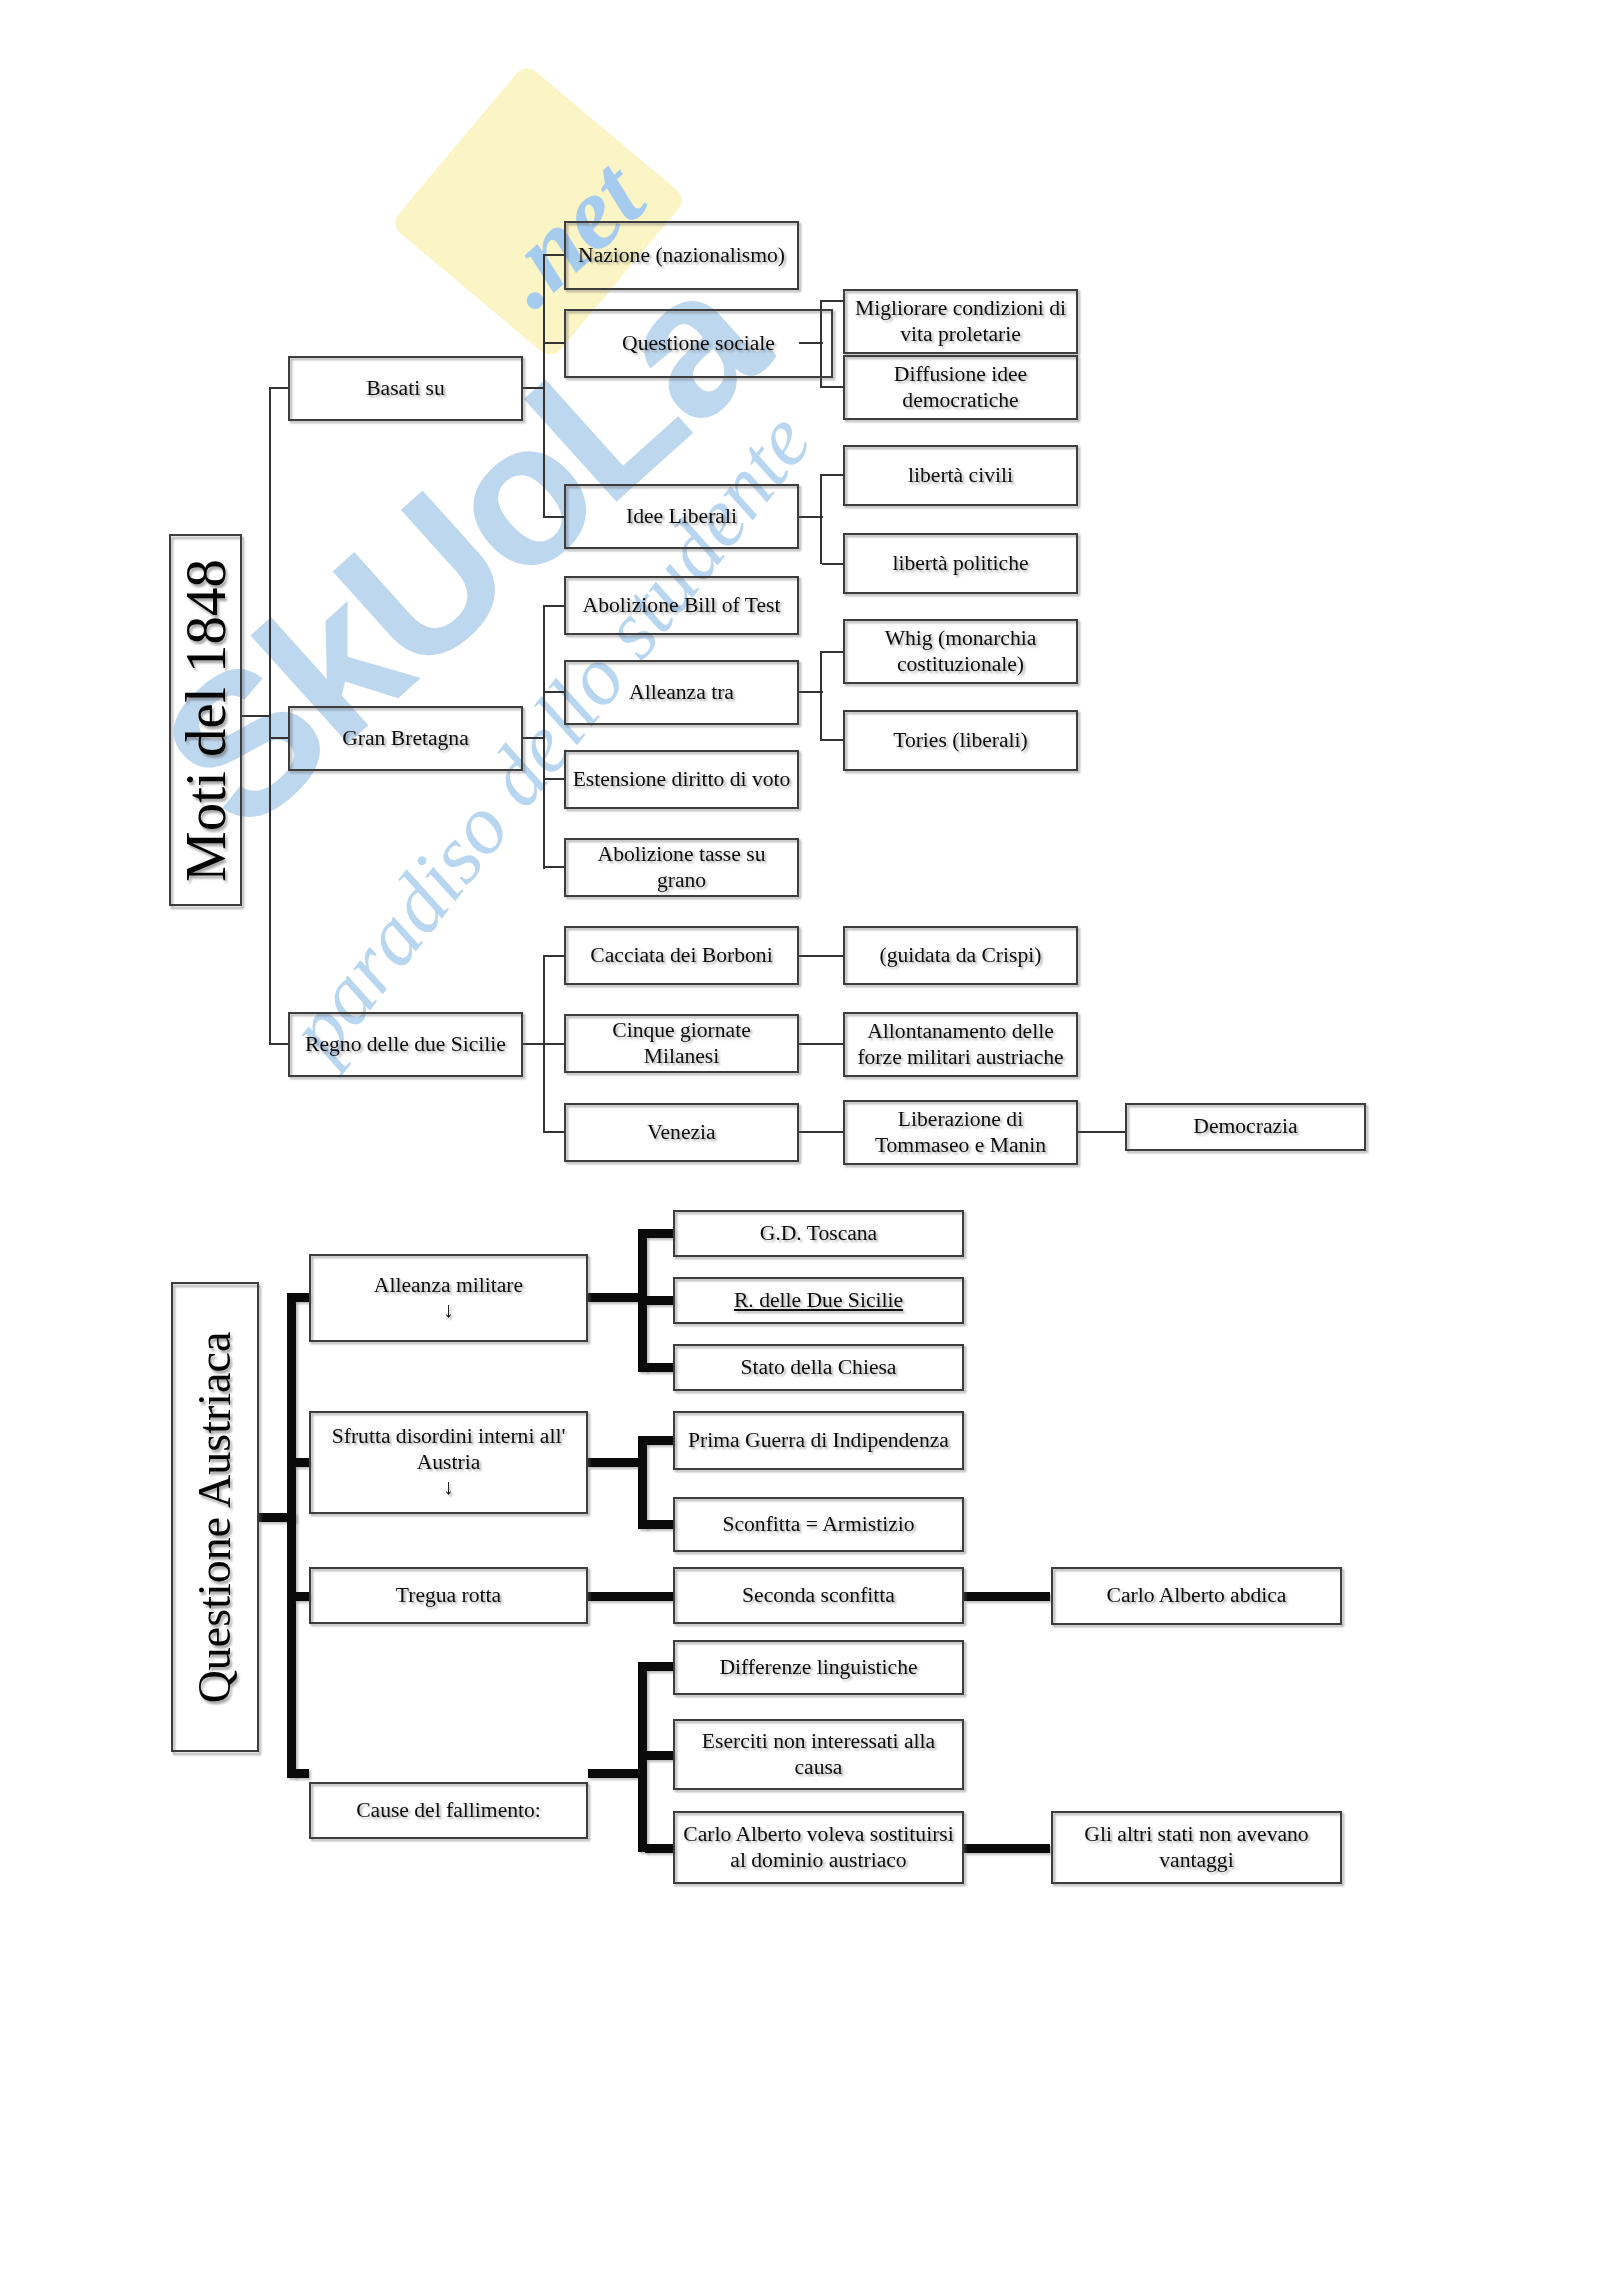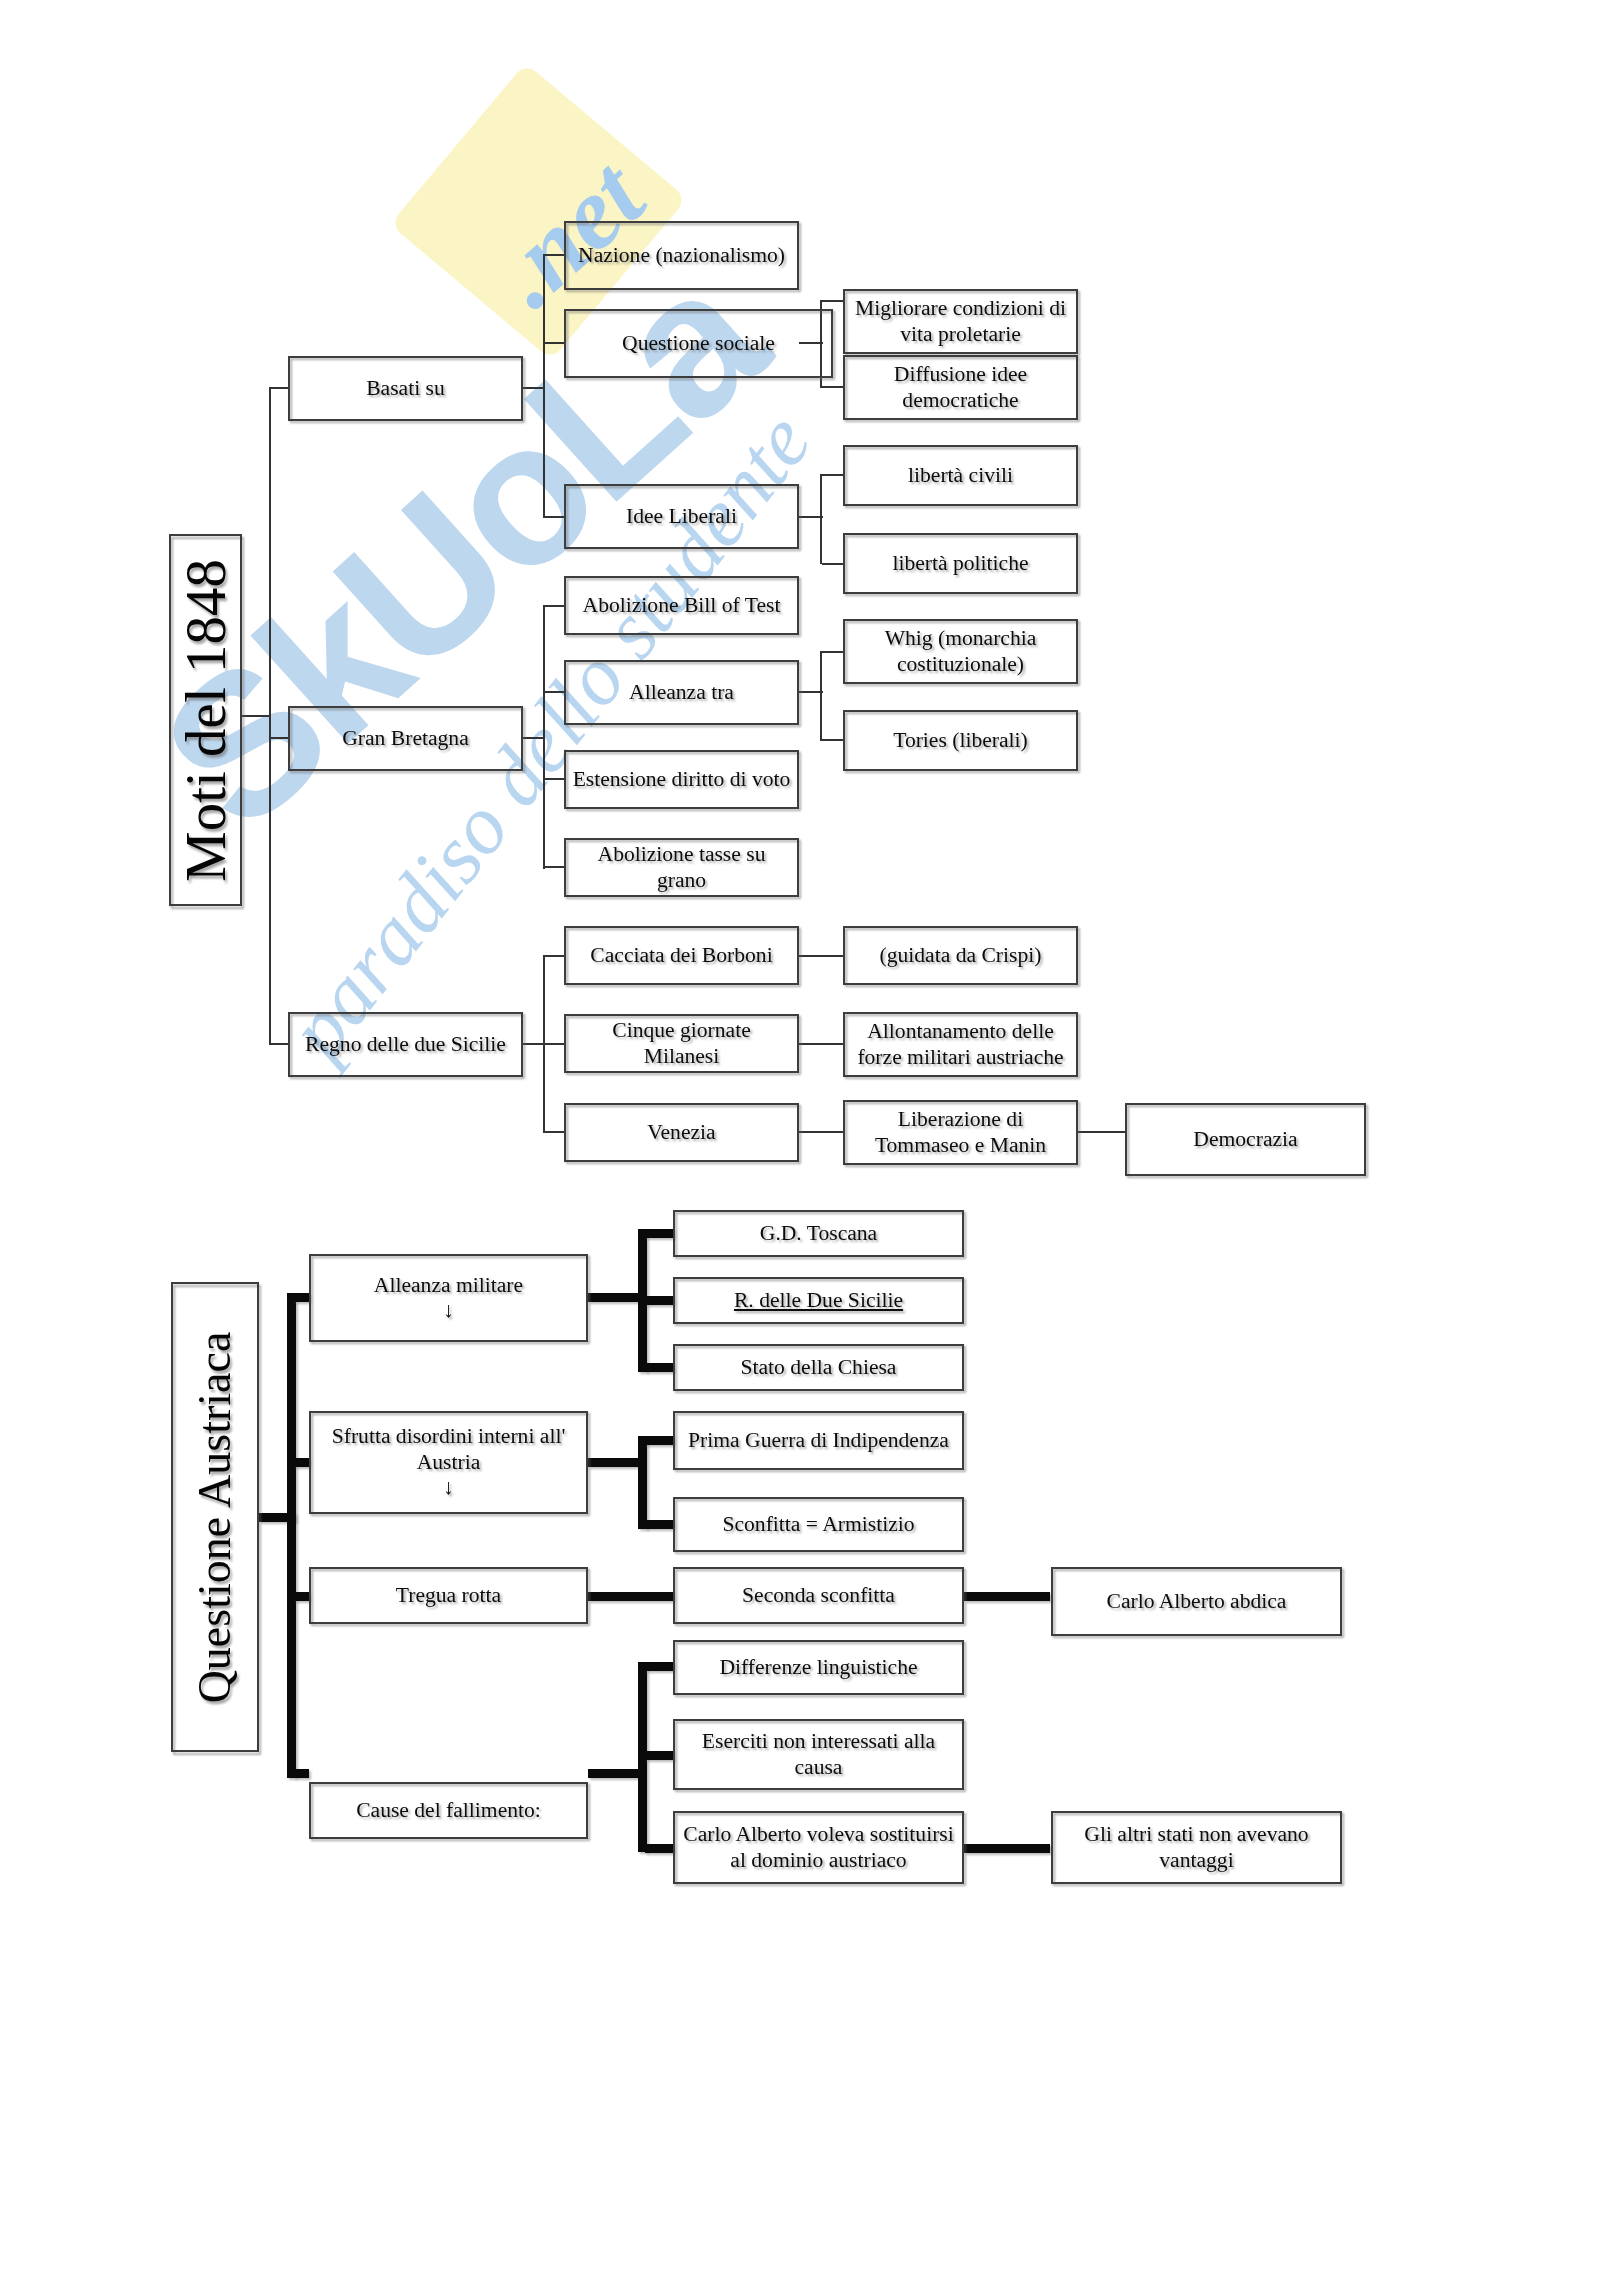--- a/index.html
+++ b/index.html
@@ -129,21 +129,21 @@
       <div class="node" style="left: 843px; top: 445px; width: 235px; height: 61px;">libertà civili</div>
       <div class="node" style="left: 843px; top: 533px; width: 235px; height: 61px;">libertà politiche</div>
       <div class="node" style="left: 843px; top: 619px; width: 235px; height: 65px;">Whig (monarchia
 costituzionale)</div>
       <div class="node" style="left: 843px; top: 710px; width: 235px; height: 61px;">Tories (liberali)</div>
       <div class="node" style="left: 843px; top: 926px; width: 235px; height: 59px;">(guidata da Crispi)</div>
       <div class="node" style="left: 843px; top: 1012px; width: 235px; height: 65px;">Allontanamento delle
 forze militari austriache</div>
       <div class="node" style="left: 843px; top: 1100px; width: 235px; height: 65px;">Liberazione di
 Tommaseo e Manin</div>
-      <div class="node" style="left: 1125px; top: 1103px; width: 241px; height: 73px;">Democrazia</div>
+      <div class="node" style="left: 1125px; top: 1103px; width: 241px; height: 48px;">Democrazia</div>
     </div>
   <div id="d2-layer">
       <div class="segB" style="left: 259px; top: 1513px; width: 37px; height: 8.8px;"></div>
       <div class="segB" style="left: 287px; top: 1293px; width: 8.8px; height: 485px;"></div>
       <div class="segB" style="left: 294px; top: 1293px; width: 14.7px; height: 8.8px;"></div>
       <div class="segB" style="left: 294px; top: 1458px; width: 14.7px; height: 8.8px;"></div>
       <div class="segB" style="left: 294px; top: 1592px; width: 14.7px; height: 8.8px;"></div>
       <div class="segB" style="left: 294px; top: 1769px; width: 14.7px; height: 8.8px;"></div>
       <div class="segB" style="left: 588px; top: 1293px; width: 55px; height: 8.8px;"></div>
       <div class="segB" style="left: 638px; top: 1229px; width: 8.8px; height: 143px;"></div>
@@ -173,18 +173,18 @@
       <div class="node" style="left: 673px; top: 1277px; width: 291px; height: 47px; text-decoration: underline;">R. delle Due Sicilie</div>
       <div class="node" style="left: 673px; top: 1344px; width: 291px; height: 47px;">Stato della Chiesa</div>
       <div class="node" style="left: 673px; top: 1411px; width: 291px; height: 59px;">Prima Guerra di Indipendenza</div>
       <div class="node" style="left: 673px; top: 1497px; width: 291px; height: 55px;">Sconfitta = Armistizio</div>
       <div class="node" style="left: 673px; top: 1567px; width: 291px; height: 57px;">Seconda sconfitta</div>
       <div class="node" style="left: 673px; top: 1640px; width: 291px; height: 55px;">Differenze linguistiche</div>
       <div class="node" style="left: 673px; top: 1719px; width: 291px; height: 71px;">Eserciti non interessati alla
 causa</div>
       <div class="node" style="left: 673px; top: 1811px; width: 291px; height: 73px;">Carlo Alberto voleva sostituirsi
 al dominio austriaco</div>
-      <div class="node" style="left: 1051px; top: 1567px; width: 291px; height: 69px;">Carlo Alberto abdica</div>
+      <div class="node" style="left: 1051px; top: 1567px; width: 291px; height: 58px;">Carlo Alberto abdica</div>
       <div class="node" style="left: 1051px; top: 1811px; width: 291px; height: 73px;">Gli altri stati non avevano
 vantaggi</div>
     </div>
 </div>
 
 
 </body></html>

